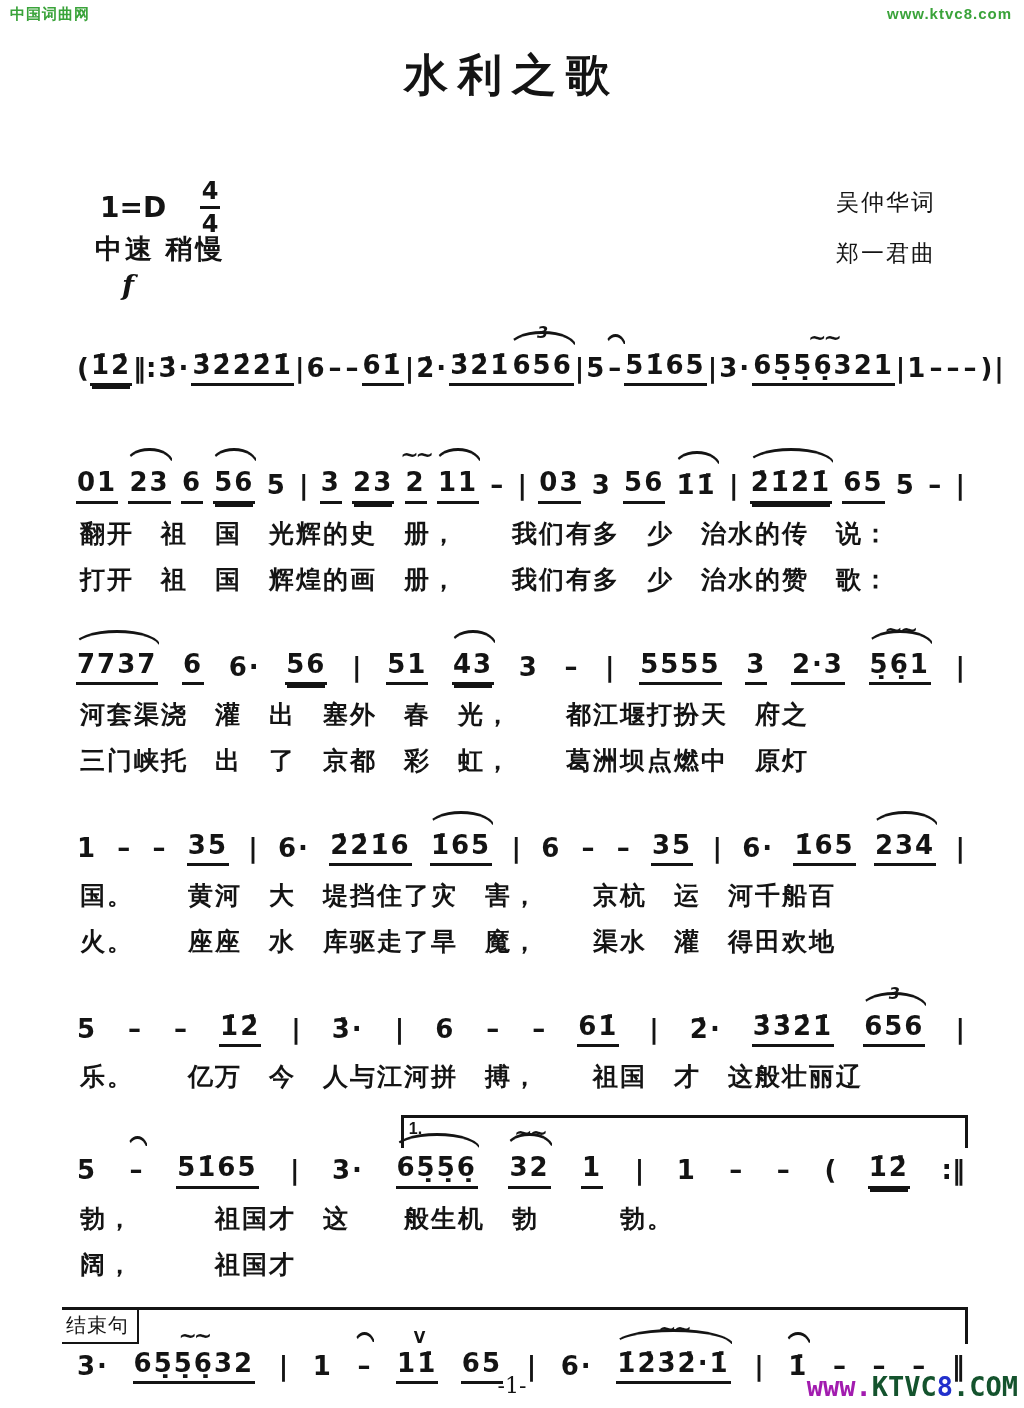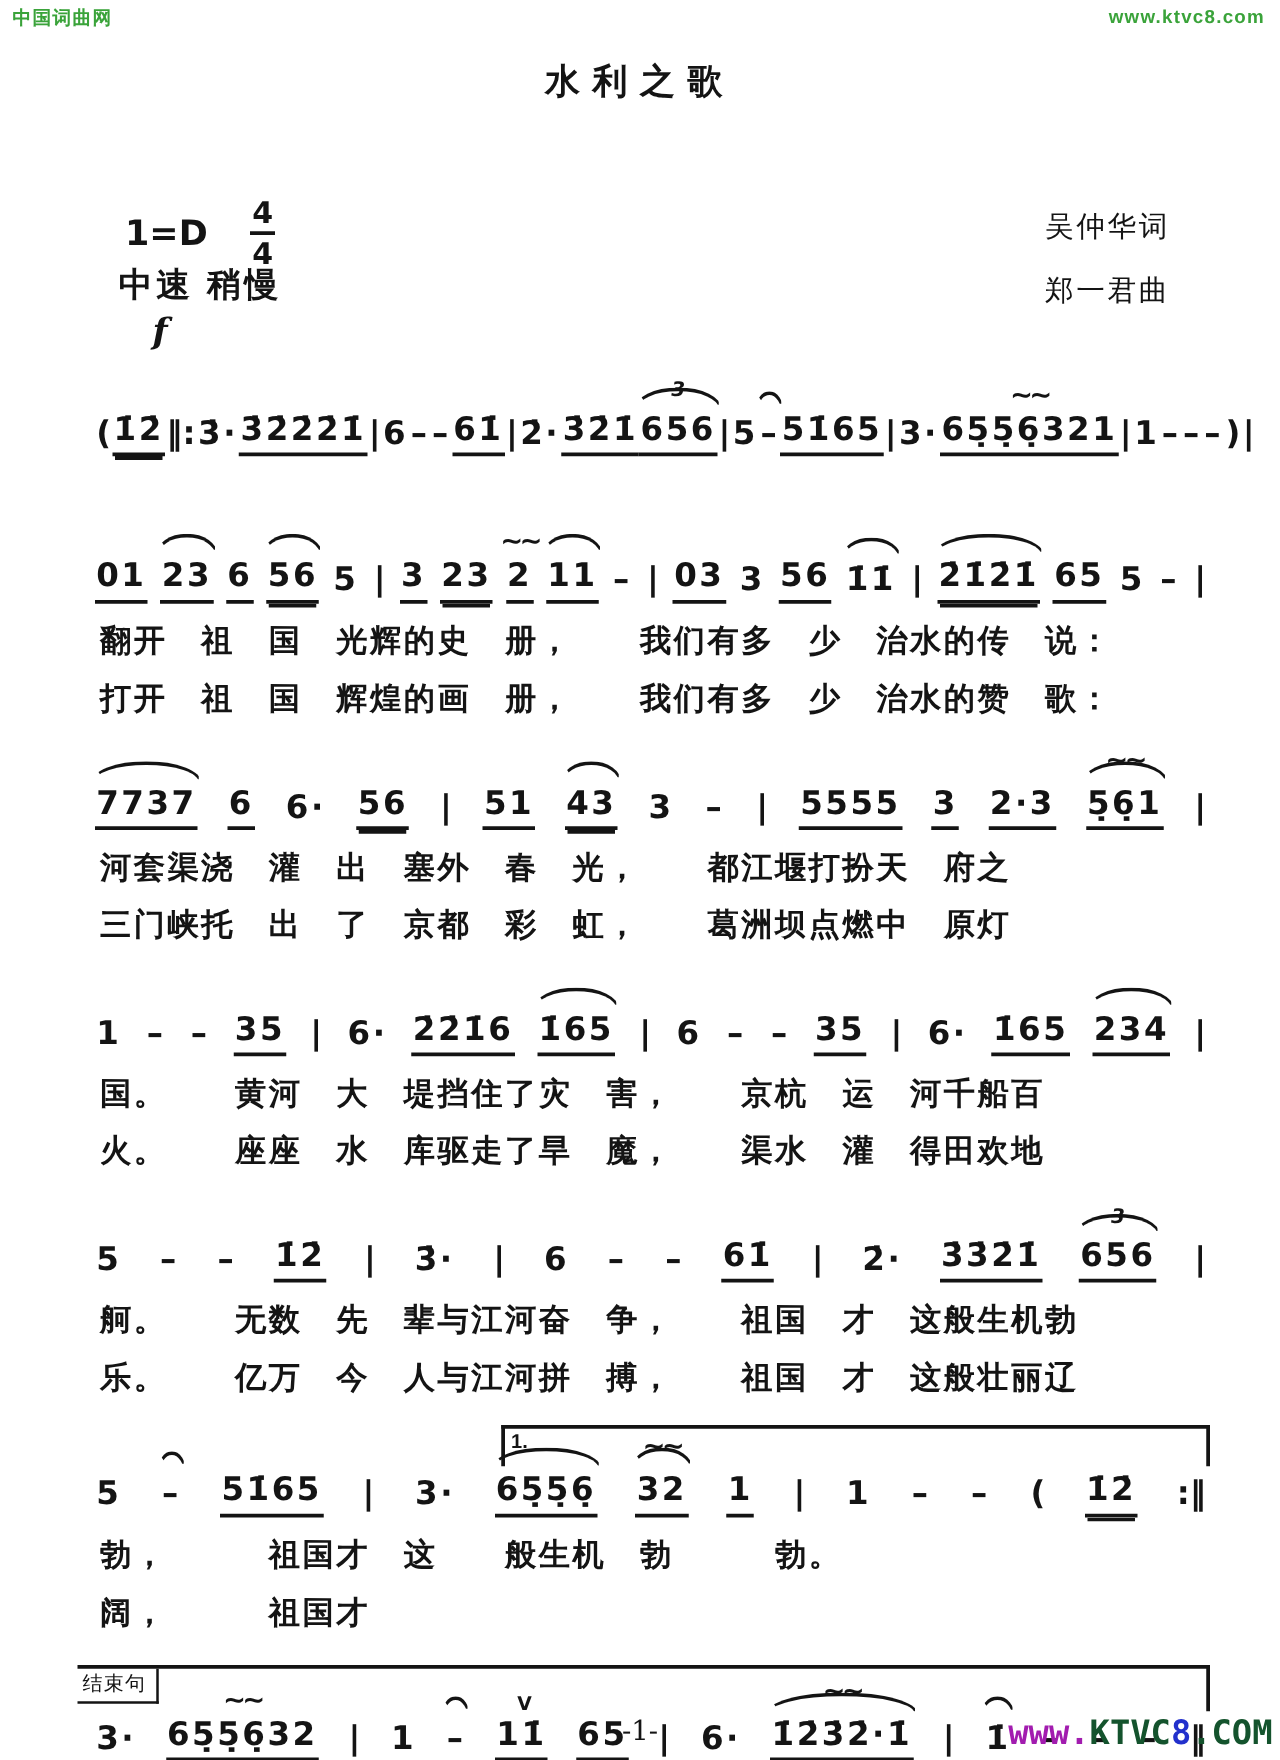--- a/index.html
+++ b/index.html
@@ -2,21 +2,21 @@
 <html><head>
 <meta charset="utf-8">
 <style>
   html,body{margin:0;padding:0;background:#e9e9e9;}
   .page{position:relative;width:1024px;height:1408px;margin:0 auto;background:#ffffff;
         font-family:"Liberation Sans",sans-serif;color:#141414;overflow:hidden;}
   
   .hdr{display:flex;justify-content:space-between;align-items:flex-start;padding:5px 12px 0 10px;}
   .hdr a{font-size:15px;text-decoration:none;font-weight:700;color:#3aa33a;letter-spacing:1px;cursor:pointer;}
   
-  .title{text-align:center;font-size:28px;font-weight:700;letter-spacing:10px;margin-top:22px;}
+  .title{text-align:center;font-size:44px;font-weight:700;letter-spacing:10px;margin-top:22px;}
   
   .meta{position:relative;height:160px;margin-top:58px;}
   .keyrow{position:absolute;left:100px;top:16px;display:flex;align-items:center;gap:34px;
           font-size:28px;font-weight:700;font-family:"DejaVu Sans",sans-serif;}
   .ts{display:flex;flex-direction:column;align-items:center;line-height:1;font-size:24px;font-weight:700;}
   .ts .fracbar{width:20px;height:3px;background:#141414;margin:3px 0;}
   .tempo{position:absolute;left:95px;top:68px;font-size:27px;font-weight:700;letter-spacing:3px;}
   .dyn{position:absolute;left:122px;top:106px;font-size:28px;font-weight:700;font-style:italic;
        font-family:"DejaVu Serif",serif;}
   .credits{position:absolute;right:88px;top:14px;text-align:left;font-size:23px;font-weight:500;line-height:2.2;letter-spacing:2px;}
@@ -44,21 +44,21 @@
   .mordtx.onarc{top:-9px;}
   .breathtx{position:absolute;top:2px;left:42%;font-size:15px;font-weight:700;}
   .lyr{white-space:pre;font-size:25px;font-weight:700;letter-spacing:2px;margin-top:13px;padding-left:4px;}
   
   .volta{position:absolute;top:-16px;left:36.5%;right:-2px;height:30px;
          border-top:3px solid #141414;border-left:3px solid #141414;border-right:3px solid #141414;}
   .volta .vlabel{position:absolute;left:5px;top:2px;font-size:16px;font-weight:700;}
   
   .band{position:absolute;top:-20px;left:-14px;right:-2px;height:34px;
         border-top:3px solid #141414;border-right:3px solid #141414;}
-  .band .blabel{position:absolute;left:0;top:0;font-size:16px;font-weight:500;padding:2px 8px 3px 4px;
+  .band .blabel{position:absolute;left:0;top:0;font-size:20px;font-weight:500;padding:2px 8px 3px 4px;
                 border-right:2px solid #141414;border-bottom:2px solid #141414;letter-spacing:1px;}
   
   .footer{position:absolute;left:0;right:0;bottom:4px;height:36px;}
   .pageno{position:absolute;left:0;right:0;bottom:6px;text-align:center;
           font-size:22px;font-family:"DejaVu Serif",serif;}
   .wm{position:absolute;right:6px;bottom:2px;font-family:"DejaVu Sans Mono",monospace;
       font-weight:700;font-size:27px;letter-spacing:0;}
   .wm .w1{color:#a21caf}.wm .w2{color:#14532d}.wm .w3{color:#2230cc}.wm .w4{color:#14532d}
 </style>
 </head>
@@ -538,21 +538,20 @@
               <span class="arcline"></span>
               <span class="t3">3</span>
             </span>
             <span class="nt u1">656</span>
           </span>
           <span class="grp">
             <span class="top"></span>
             <span class="nt bar">|</span>
           </span>
         </div>
-        <div class="lyr">舸。　　无数　先　辈与江河奋　争，　　祖国　才　这般生机勃</div>
         <div class="lyr">乐。　　亿万　今　人与江河拼　搏，　　祖国　才　这般壮丽辽</div>
       </div>
       <div class="system">
         <div class="volta">
           <span class="vlabel">1.</span>
         </div>
         <div class="notes">
           <span class="grp">
             <span class="top"></span>
             <span class="nt">5</span>

